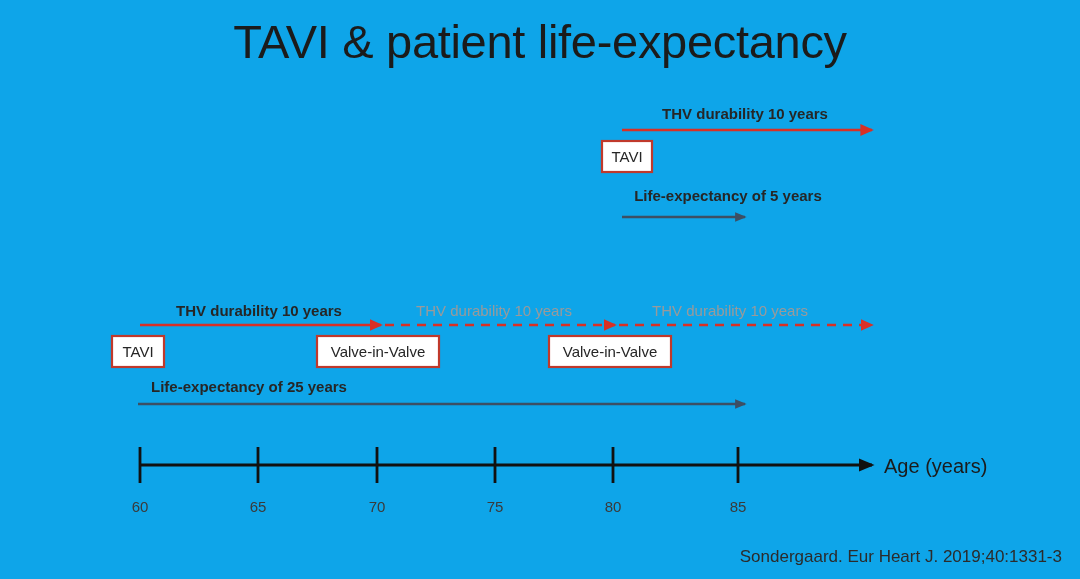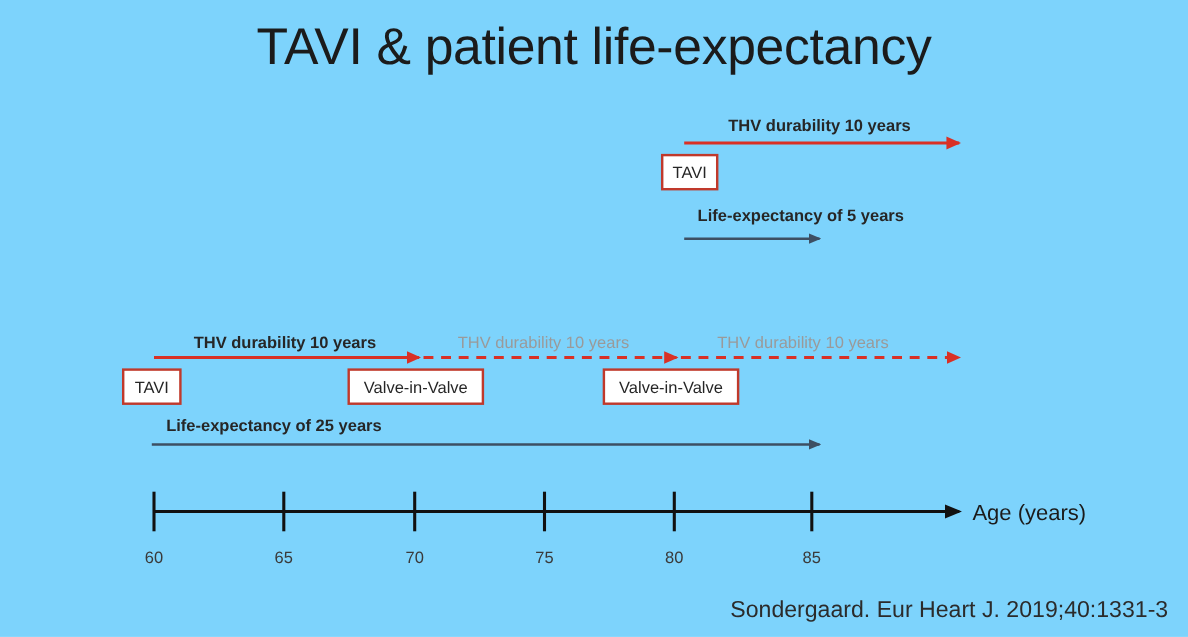--- a/index.html
+++ b/index.html
@@ -4,41 +4,41 @@
 <style>
   html, body {
     margin: 0;
     padding: 0;
     background: #ffffff;
   }
   #slide {
     position: relative;
     width: 1080px;
     height: 579px;
-    background: #7dd3fc;
+    background: #0ea5e9;
     font-family: "Liberation Sans", sans-serif;
     overflow: hidden;
   }
   #slide-title {
     position: absolute;
     left: 0;
     top: 14px;
     width: 1080px;
     text-align: center;
     font-size: 47px;
     font-weight: 400;
     color: #1b1b1b;
     letter-spacing: -0.3px;
     white-space: nowrap;
   }
   #citation {
     position: absolute;
     right: 18px;
     bottom: 12px;
-    font-size: 21px;
+    font-size: 17px;
     color: #2b2b2b;
     font-weight: 400;
     white-space: nowrap;
   }
   svg#diagram {
     position: absolute;
     left: 0;
     top: 0;
   }
   .lbl {

